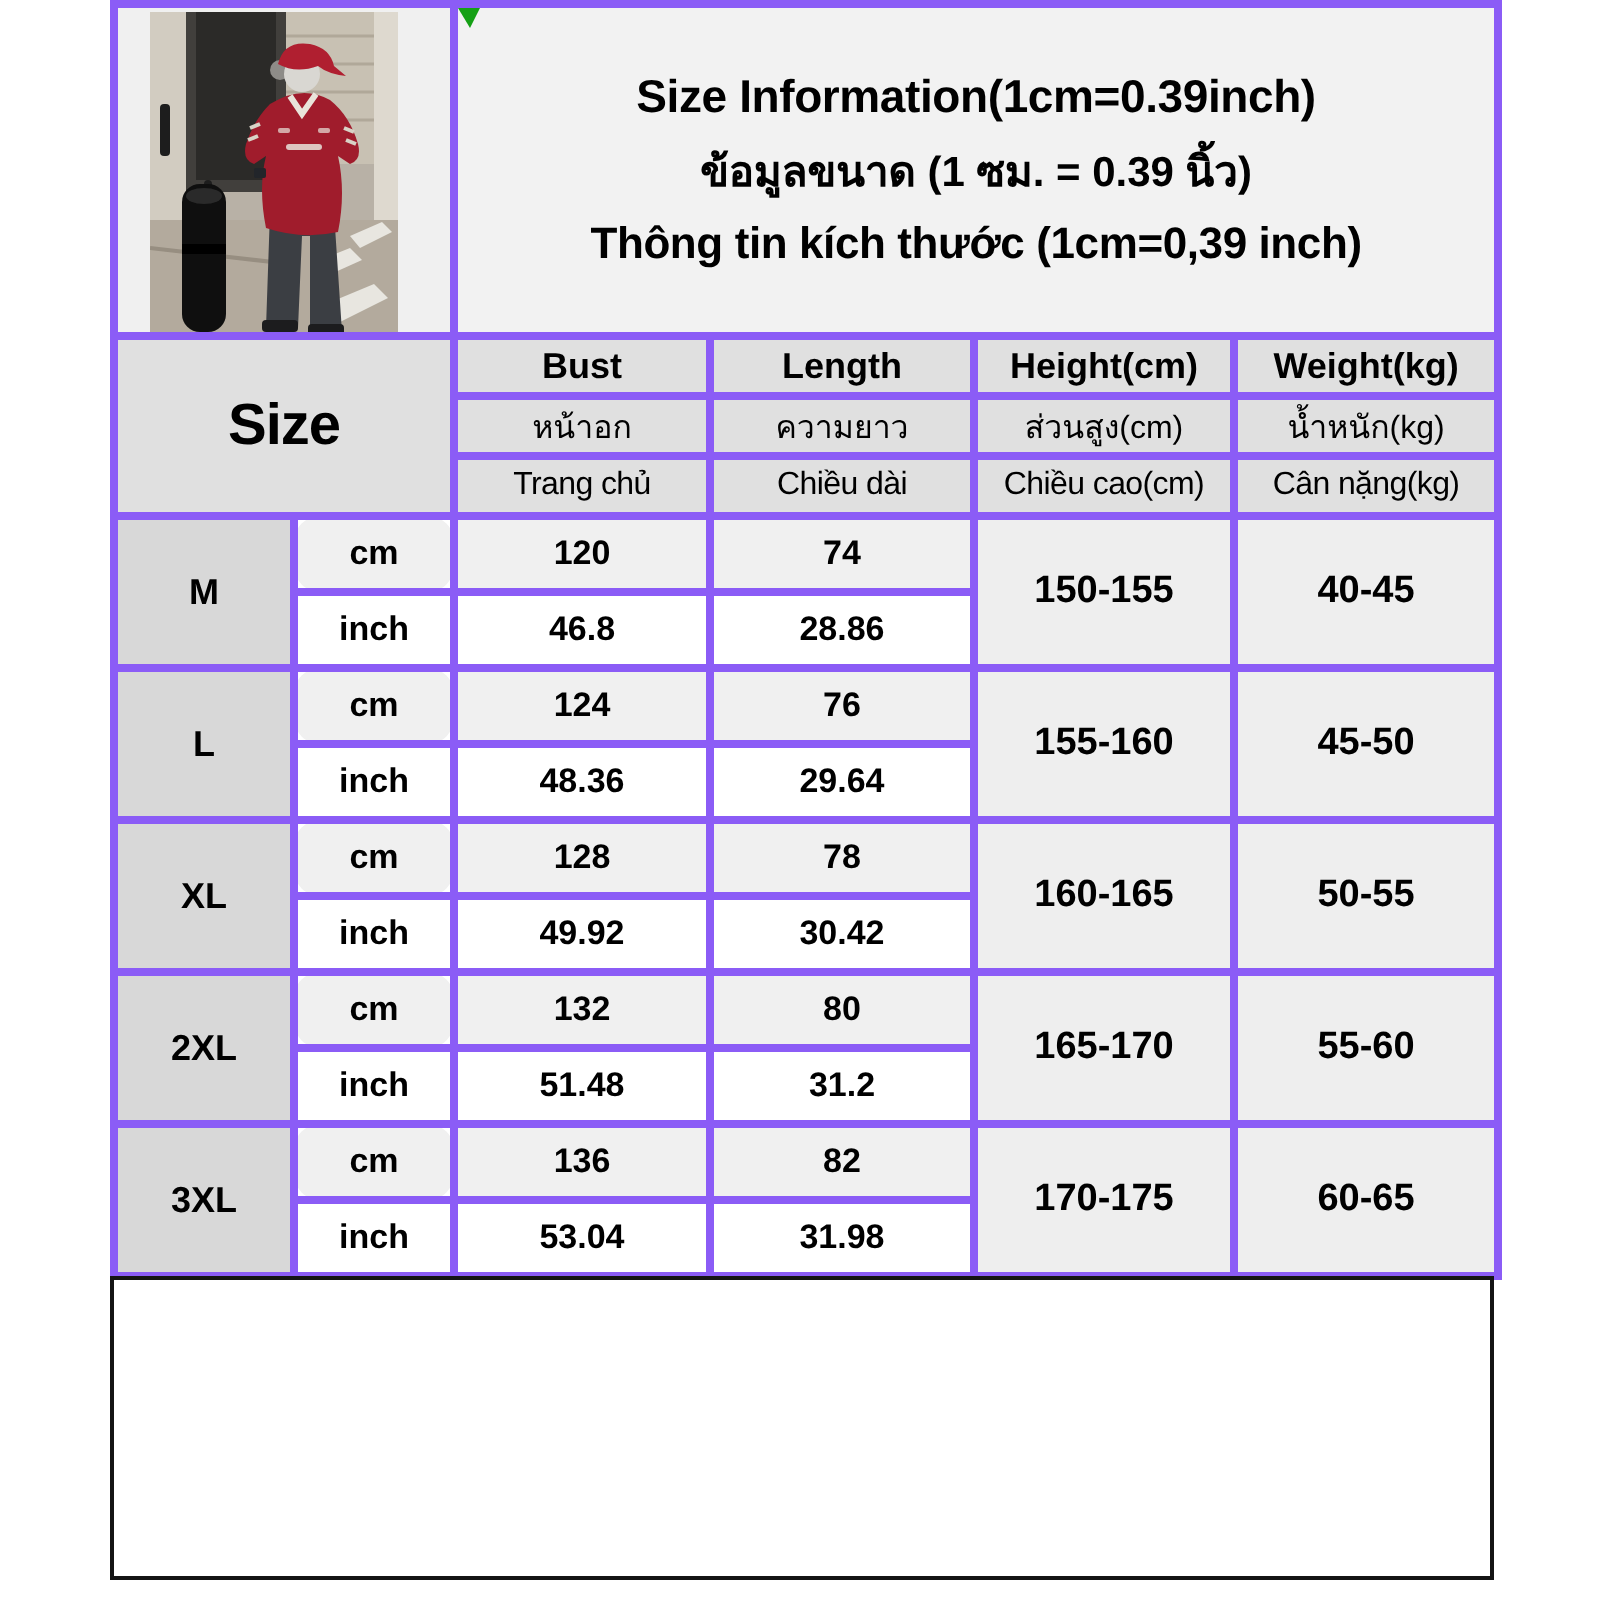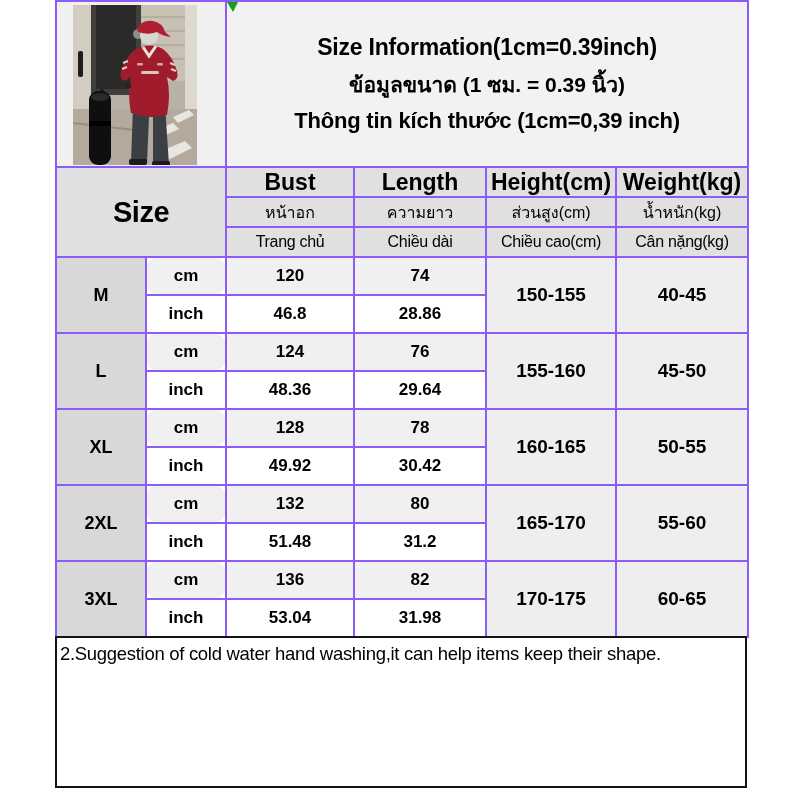--- a/index.html
+++ b/index.html
@@ -3,21 +3,21 @@
 <meta charset="utf-8">
 <style>
   html,body{margin:0;padding:0;background:#fff;}
   .page{
     position:relative;width:800px;height:800px;background:#ffffff;
     font-family:"Liberation Sans","DejaVu Sans",sans-serif;color:#000;overflow:hidden;
   }
   .table-wrap{position:absolute;left:55px;top:0;width:692px;}
   table.size-table{border-collapse:collapse;table-layout:fixed;width:692px;}
   table.size-table td{
-    border:2px solid #8b5cf6;text-align:center;vertical-align:middle;
+    border:4px solid #8b5cf6;text-align:center;vertical-align:middle;
     padding:0;overflow:hidden;box-sizing:border-box;
   }
   tr.photo-row{height:166px;}
   tr.hdr-row{height:30px;}
   tr.data-row{height:38px;}
 
   .photo-cell{background:#f0f0f0;}
   .photo{width:124px;height:160px;margin:2px 0 0 16px;}
   .photo svg{display:block;}
 
@@ -26,21 +26,21 @@
   .t1{font-size:23px;font-weight:bold;letter-spacing:-0.2px;}
   .t2{font-size:21px;font-weight:bold;}
   .t3{font-size:22px;font-weight:bold;letter-spacing:-0.2px;}
   .corner-marker{
     position:absolute;left:0;top:0;width:0;height:0;
     border-left:6px solid transparent;border-right:5px solid transparent;
     border-top:10px solid #15a015;
   }
 
   .size-cell{background:#e0e0e0;font-weight:bold;font-size:29px;letter-spacing:-0.5px;}
-  .hdr{background:#e0e0e0;font-weight:bold;font-size:23px;}
+  .hdr{background:#e0e0e0;font-weight:bold;font-size:18px;}
   .hdr-th{background:#e0e0e0;font-weight:normal;font-size:16px;}
   .hdr-vi{background:#e0e0e0;font-weight:normal;font-size:16px;letter-spacing:-0.3px;}
 
   .size-label{background:#d8d8d8;font-weight:bold;font-size:18px;}
   .unit{font-weight:bold;font-size:17px;border-radius:13px;}
   .val{font-weight:bold;font-size:17px;margin-top:28px;}
   .range{background:#eeeeee;font-weight:bold;font-size:19px;}
   .bg-cm{background:#f0f0f0;}
   .bg-inch{background:#ffffff;}
 
@@ -220,16 +220,15 @@
       </tr>
       <tr class="data-row">
         <td class="unit bg-inch">inch</td>
         <td class="val bg-inch">53.04</td>
         <td class="val bg-inch">31.98</td>
       </tr>
     </tbody>
       </table>
 
     <div class="attention">
-      <p>2.Suggestion of cold water hand washing,it can help items keep their shape.</p>
     </div>
   </div>
 </div>
 
 </body></html>

